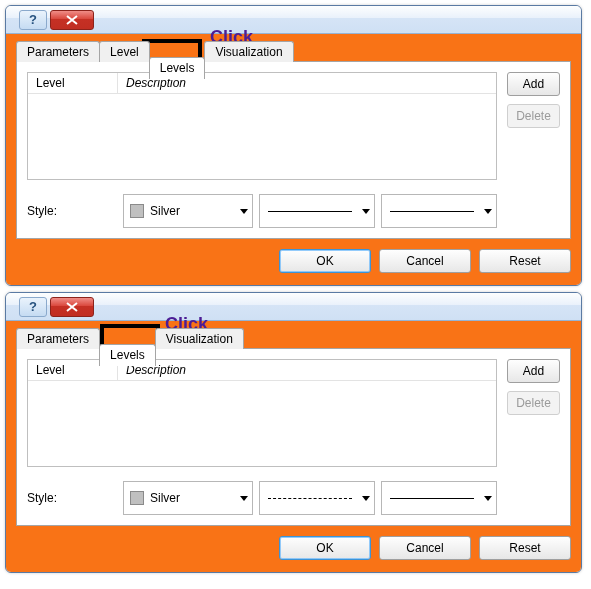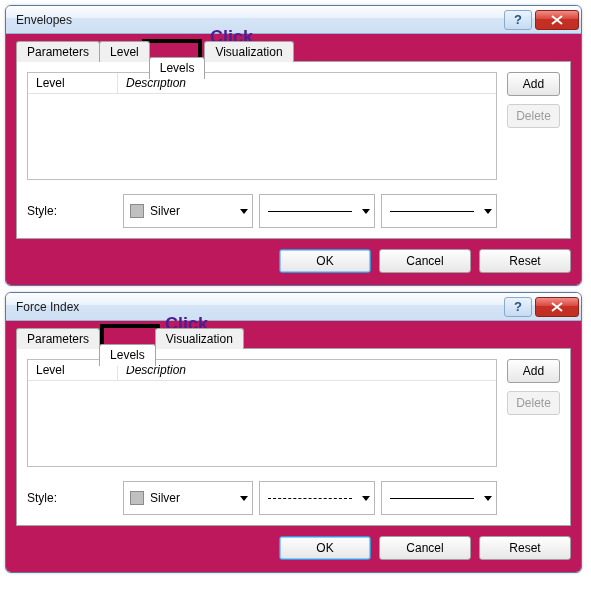--- a/index.html
+++ b/index.html
@@ -53,21 +53,21 @@
   .winbtn.close {
     width: 44px;
     background: linear-gradient(to bottom,#f08d87 0%,#d9463b 45%,#c53024 46%,#c12e22 100%);
     border: 1px solid #8c221a;
     color: #fff;
     font-weight: bold;
     font-size: 13px;
   }
   .body {
     padding: 6px 10px 10px 10px;
-    background: #be185d;
+    background: #f97316;
   }
   .tabs {
     display: flex;
     align-items: flex-end;
     height: 22px;
     position: relative;
     z-index: 2;
   }
   .tab {
     padding: 3px 10px 3px 10px;
@@ -223,21 +223,20 @@
   .dialog-wrap {
     position: relative;
   }
 </style>
 </head>
 <body>
 
 <div class="dialog-wrap">
   <div class="dialog">
     <div class="titlebar">
-      <span class="title">Envelopes</span>
       <span class="winbtn help">?</span>
       <span class="winbtn close">
         <svg width="12" height="10" viewBox="0 0 12 10">
           <path d="M1 1 L11 9 M11 1 L1 9" stroke="#fff" stroke-width="2" fill="none"></path>
         </svg>
       </span>
     </div>
     <div class="body">
       <div class="tabs">
         <div class="tab">Parameters</div>
@@ -289,21 +288,20 @@
   <div class="annot" style="left:460px; top:62px;">Click</div>
   <div class="annot" style="left:290px; top:140px;">Click</div>
   <svg class="arrows" width="577" height="280">
     <path d="M310 160 L300 210 M310 160 L438 210 M310 160 L335 165 L558 208" stroke="#000" stroke-width="5" fill="none" stroke-linecap="round" stroke-linejoin="round"></path>
   </svg>
 </div>
 
 <div class="dialog-wrap">
   <div class="dialog">
     <div class="titlebar">
-      <span class="title">Force Index</span>
       <span class="winbtn help">?</span>
       <span class="winbtn close">
         <svg width="12" height="10" viewBox="0 0 12 10">
           <path d="M1 1 L11 9 M11 1 L1 9" stroke="#fff" stroke-width="2" fill="none"></path>
         </svg>
       </span>
     </div>
     <div class="body">
       <div class="tabs">
         <div class="tab">Parameters</div>

